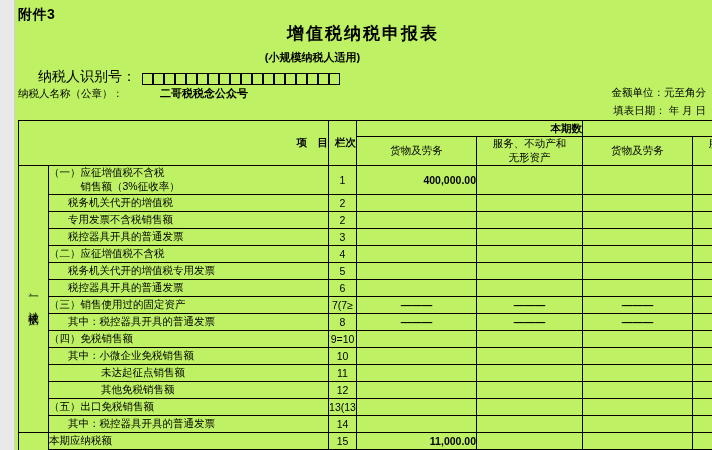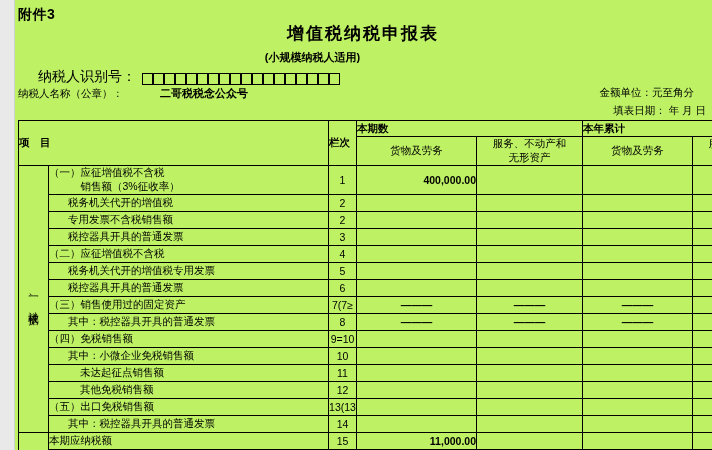--- a/index.html
+++ b/index.html
@@ -17,41 +17,41 @@
 
   .title{position:absolute;left:0;top:22px;width:698px;text-align:center;font-size:17px;font-weight:bold;letter-spacing:2px;}
   .subtitle{position:absolute;left:0;top:50px;width:597px;text-align:center;font-size:11px;font-weight:bold;}
 
   .row-id{position:absolute;left:16px;top:68px;font-size:14px;margin-left:8px;}
   .boxes{display:inline-block;vertical-align:middle;margin-left:2px;}
   .boxes span{display:inline-block;width:11px;height:12px;border:1px solid #000;margin-right:0px;box-sizing:border-box;vertical-align:middle;}
 
   .row-name{position:absolute;left:4px;top:86px;font-size:10.5px;}
   .taxpayer-name{margin-left:34px;font-weight:bold;font-size:11px;}
-  .unit{position:absolute;right:18px;top:86px;font-size:10.5px;}
+  .unit{position:absolute;right:6px;top:86px;font-size:10.5px;}
 
   .row-period{position:absolute;left:4px;top:104px;font-size:10.5px;}
   .fill-date{position:absolute;right:6px;top:104px;font-size:10.5px;}
 
   
   table.main{position:absolute;left:4px;top:120px;border-collapse:collapse;width:690px;table-layout:fixed;}
   table.main td,table.main th{border:1px solid #000;padding:0;font-size:10.5px;vertical-align:middle;}
   .c-left{width:30px;}
   .c-item{width:280px;}
   .c-no{width:28px;text-align:center;}
   .c-amt{width:120px;}
   .c-amt2{width:106px;}
   .c-amt3{width:110px;}
   .c-amt4{width:106px;}
 
-  .hdr{height:15px;text-align:left;font-weight:bold;}
+  .hdr{height:15px;text-align:right;font-weight:bold;}
   .hdrsub{height:15px;text-align:center;}
   td.itm{padding-left:8px;height:16px;white-space:nowrap;overflow:hidden;}
   td.itm.ind1{padding-left:19px;}
-  td.itm.ind2{padding-left:31px;}
+  td.itm.ind2{padding-left:52px;}
   td.num{text-align:center;height:16px;font-size:10px;}
   td.val{text-align:right;height:16px;font-size:14px;font-weight:bold;}
   td.dash{text-align:center;height:16px;font-size:12px;font-weight:bold;}
   td.blank{height:16px;}
   .vside{width:30px;text-align:center;font-size:11px;line-height:13px;}
   .vside div{writing-mode:vertical-rl;text-orientation:upright;margin:0 auto;letter-spacing:1px;}
 </style>
 </head>
 <body>
 

